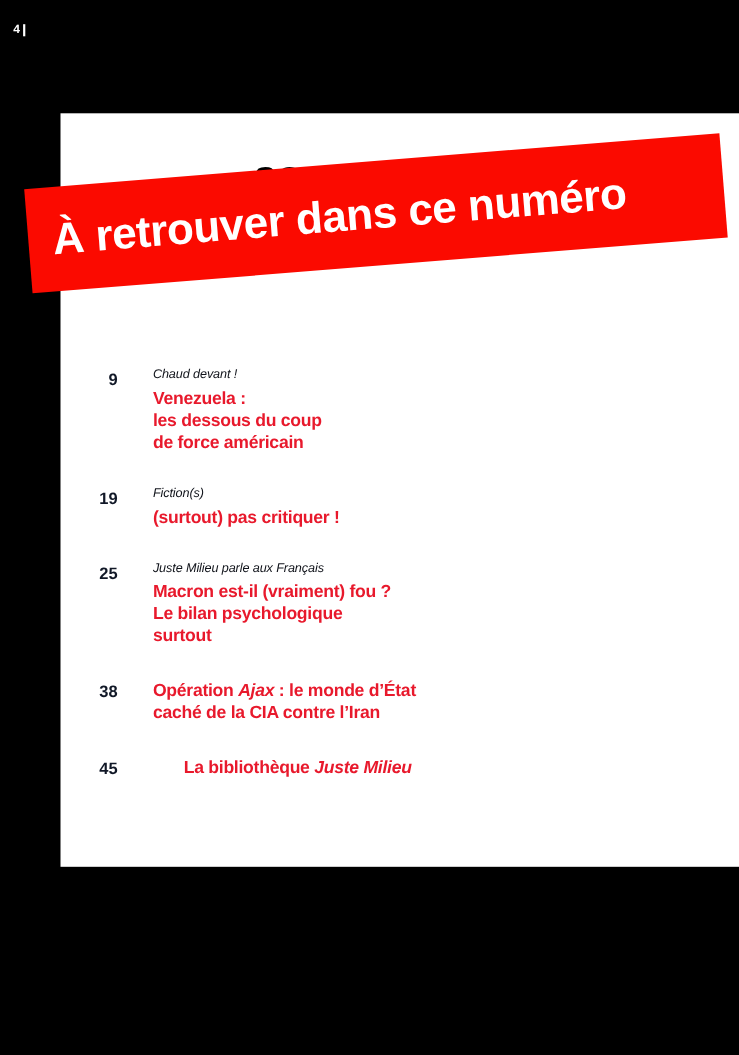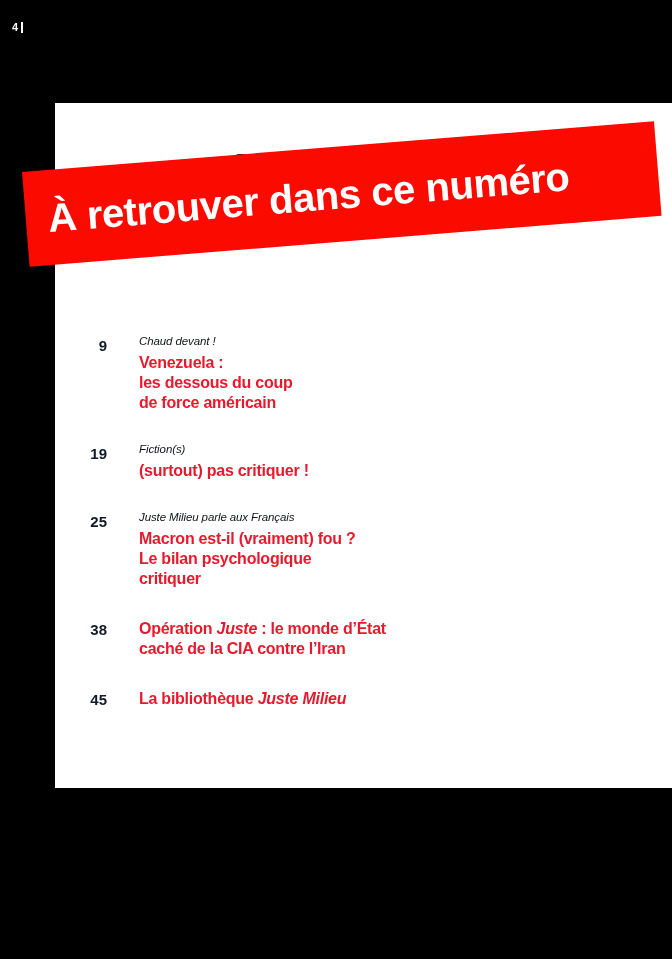--- a/index.html
+++ b/index.html
@@ -105,21 +105,21 @@
     top: 232px;
     width: 560px;
   }
 
   .entry {
     position: relative;
     display: flex;
     align-items: flex-start;
     margin-bottom: 30px;
   }
-  .entry:last-child { margin-bottom: 0; }
+  .entry:last-child { margin-bottom: 0; gap: 28px; }
 
   .entry-page {
     width: 52px;
     flex: 0 0 52px;
     text-align: right;
     padding-right: 0px;
     color: #111827;
     font-size: 15px;
     font-weight: bold;
     line-height: 1;
@@ -194,29 +194,29 @@
             </div>
           </div>
         </div>
         <div class="entry">
           <div class="entry-page">25</div>
           <div class="entry-body">
             <div class="entry-kicker">Juste Milieu parle aux Français</div>
             <div class="entry-title">
               <span class="line"><span>Macron est-il (vraiment) fou ?</span></span>
               <span class="line"><span>Le bilan psychologique</span></span>
-              <span class="line"><span>critiquer</span></span>
+              <span class="line"><span>surtout</span></span>
             </div>
           </div>
         </div>
         <div class="entry">
           <div class="entry-page">38</div>
           <div class="entry-body">
             <div class="entry-title">
-              <span class="line"><span>Opération </span><span class="ital">Juste</span><span> : le monde d’État</span></span>
+              <span class="line"><span>Opération </span><span class="ital">Ajax</span><span> : le monde d’État</span></span>
               <span class="line"><span>caché de la CIA contre l’Iran</span></span>
             </div>
           </div>
         </div>
         <div class="entry no-kicker">
           <div class="entry-page">45</div>
           <div class="entry-body">
             <div class="entry-title">
               <span class="line"><span>La bibliothèque </span><span class="ital">Juste Milieu</span></span>
             </div>

